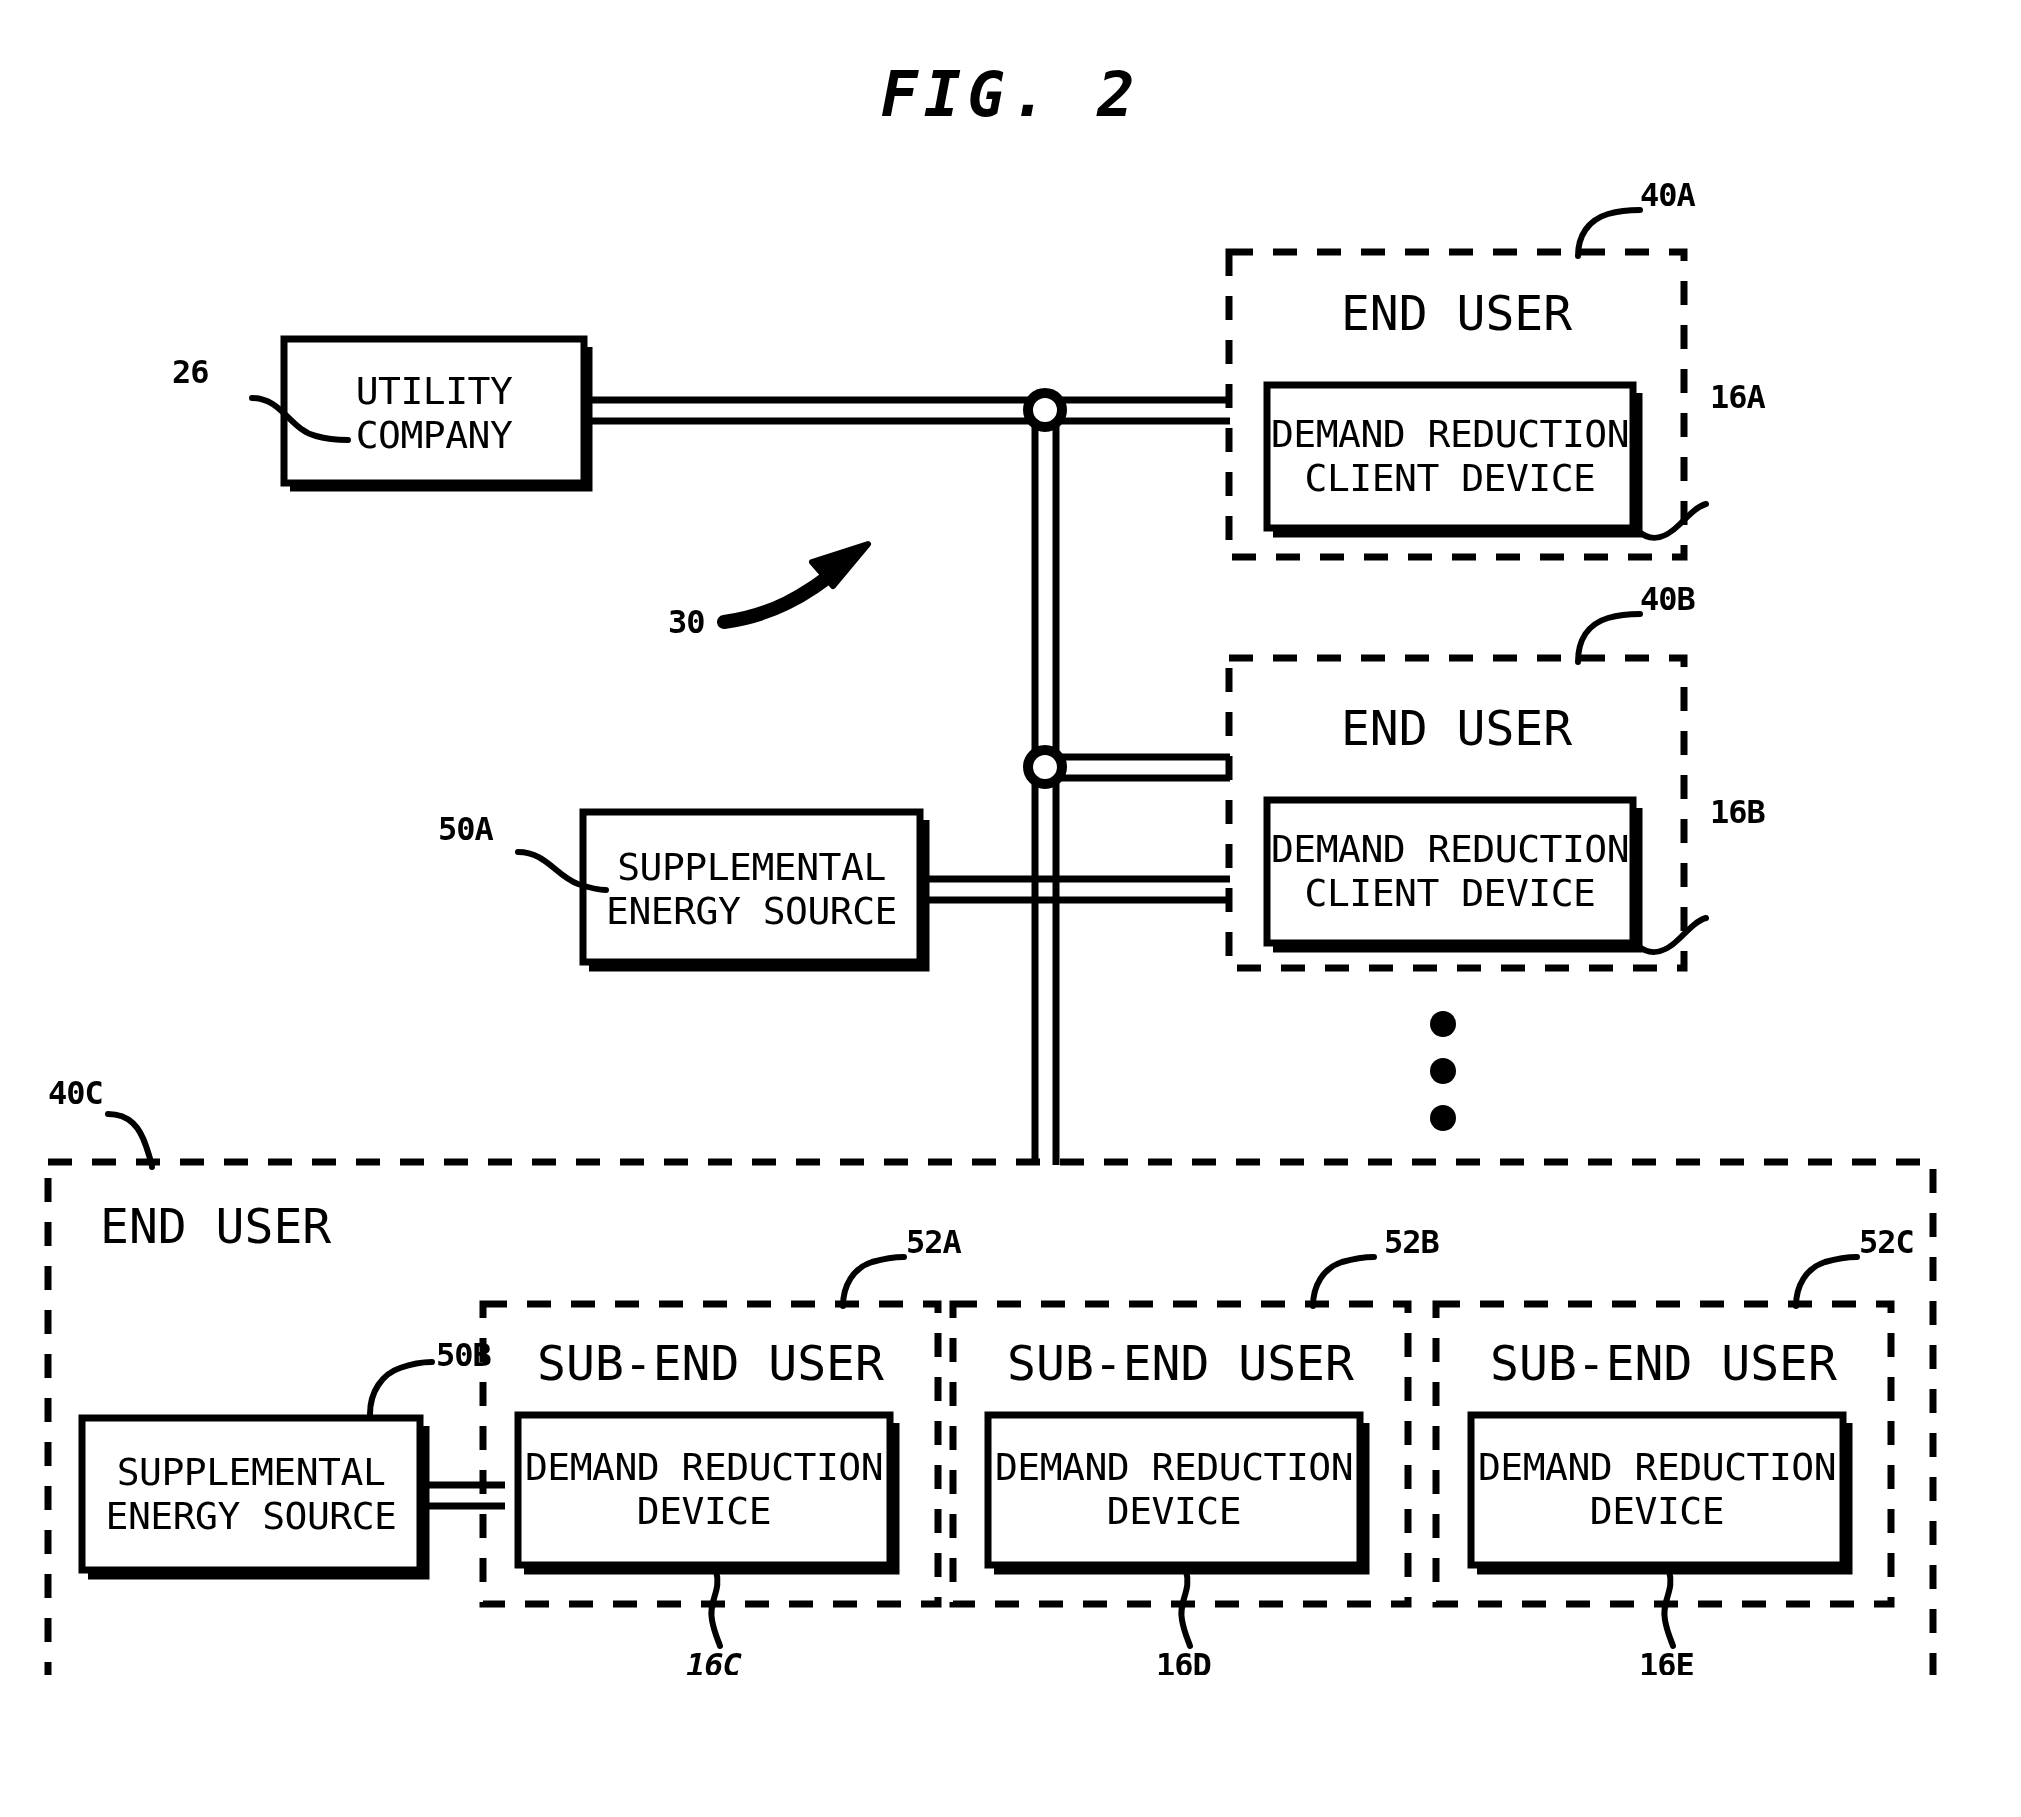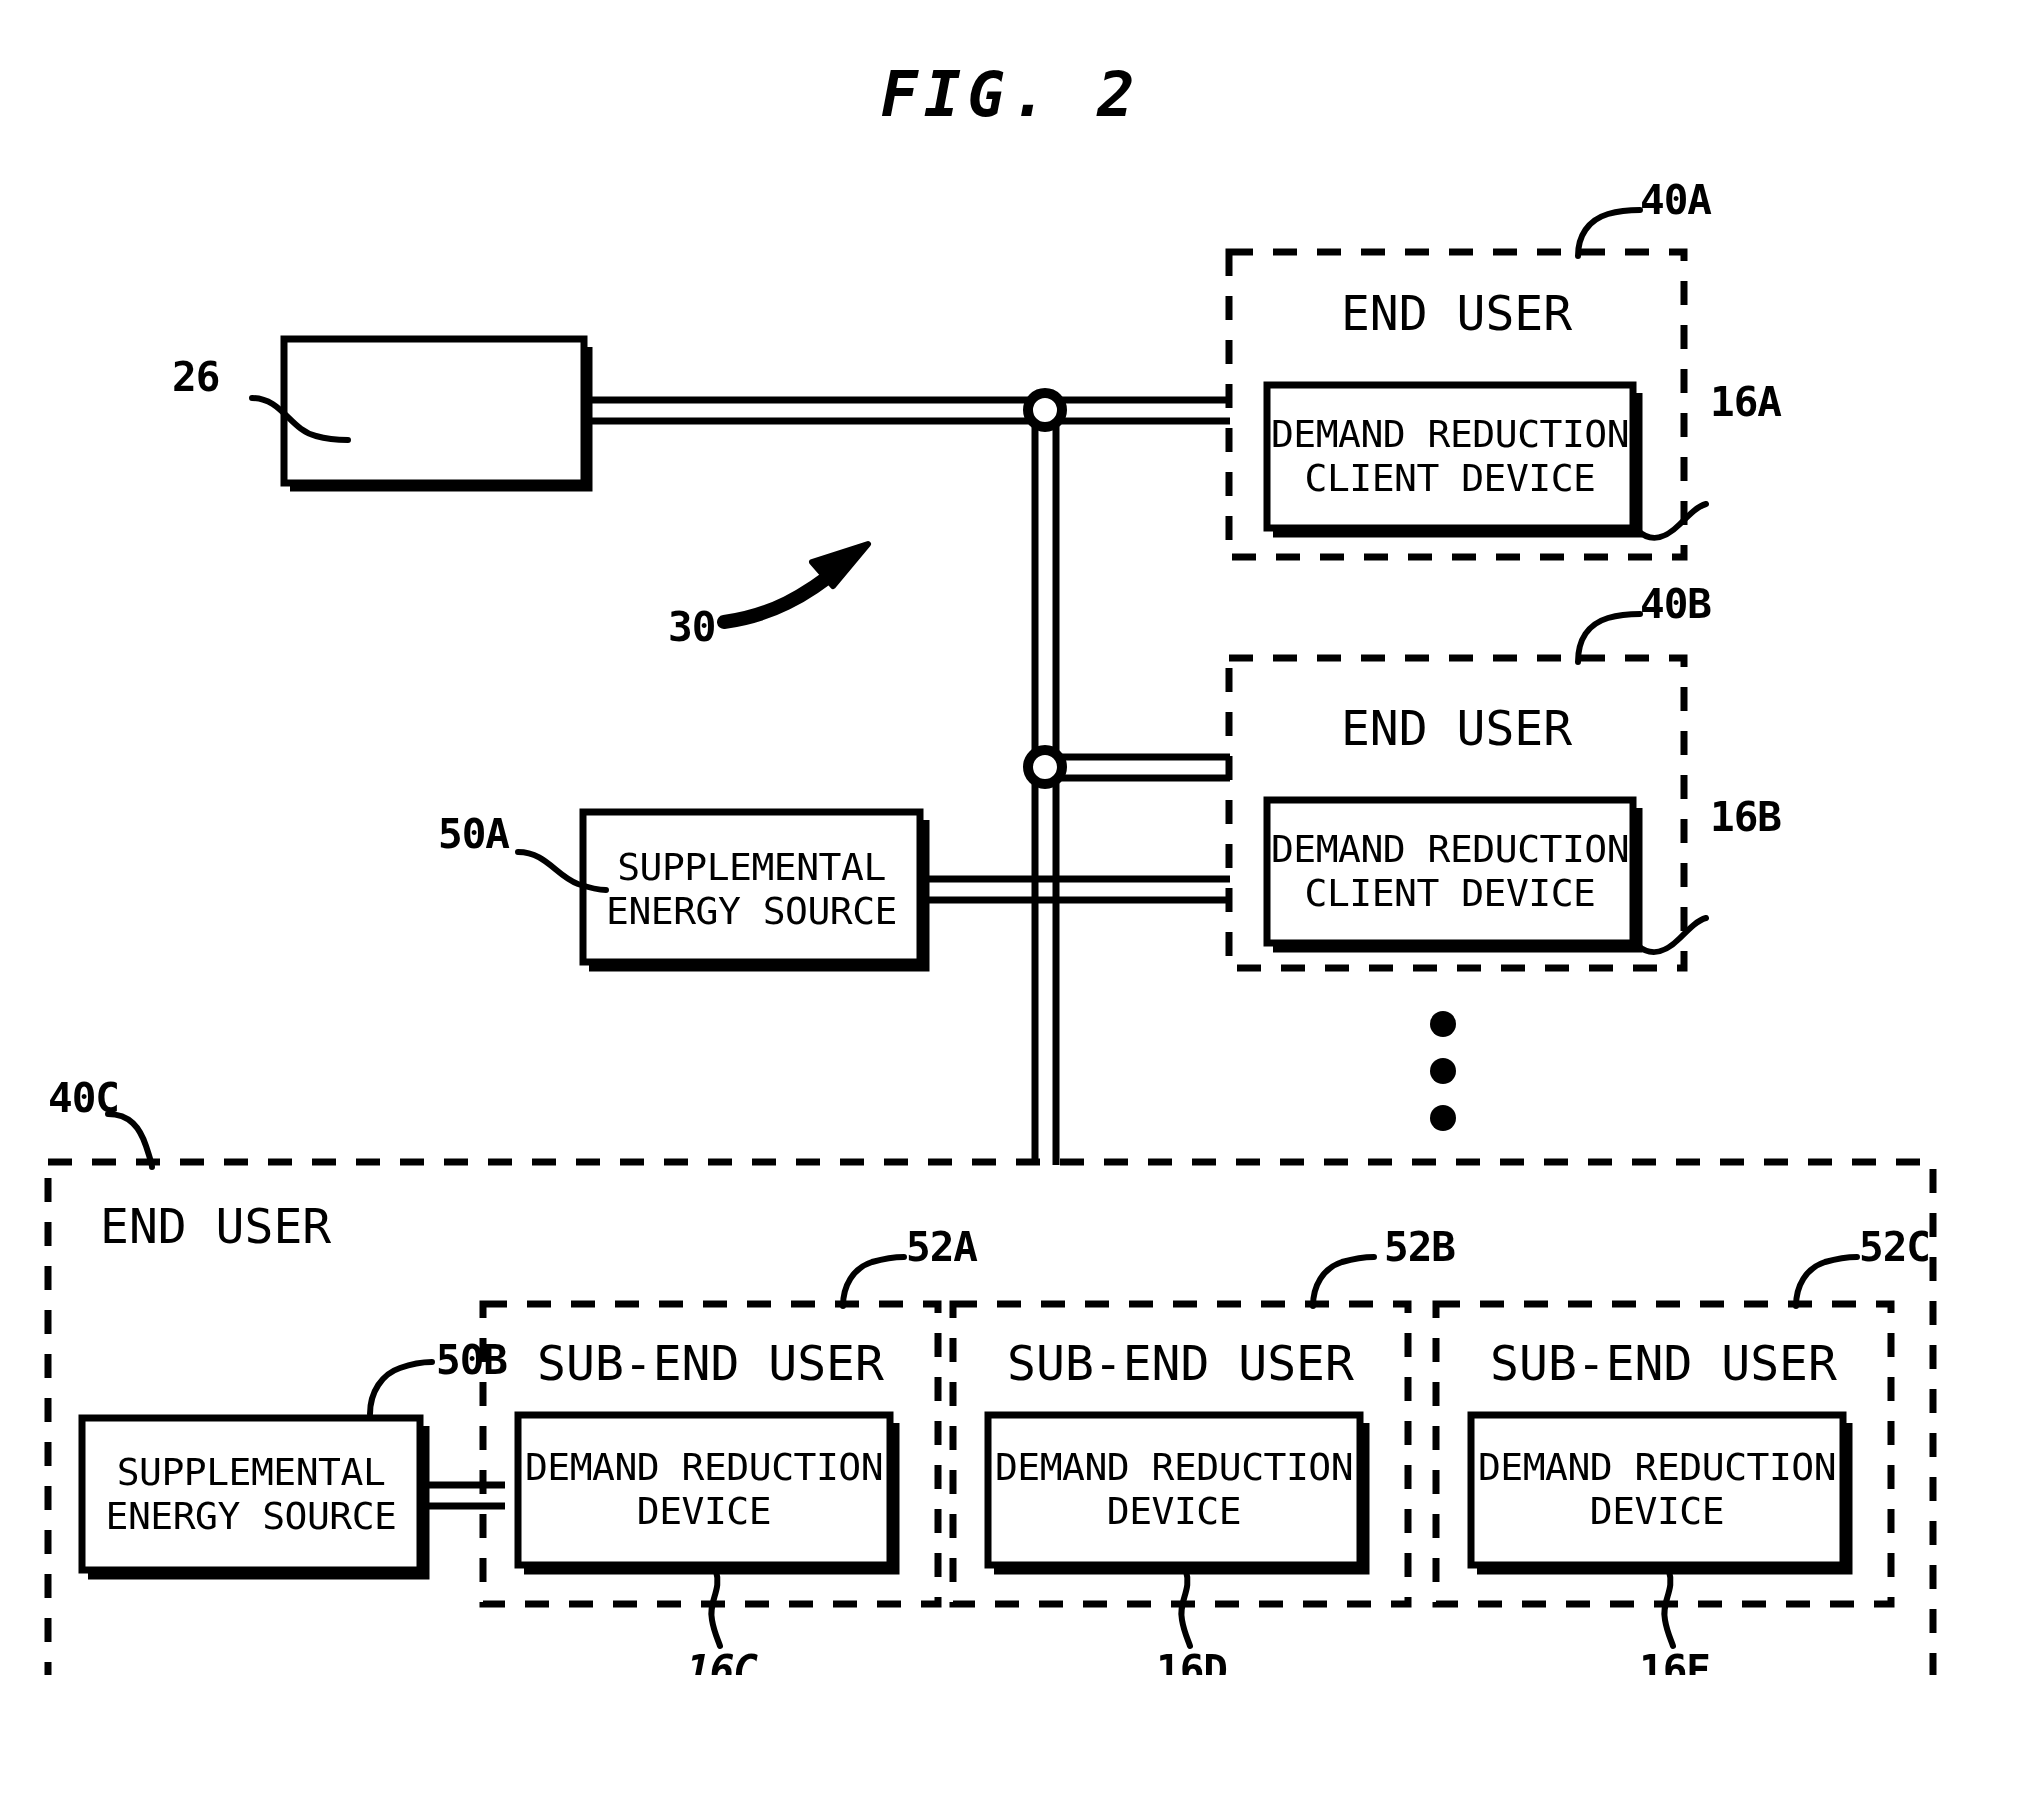--- a/index.html
+++ b/index.html
@@ -37,21 +37,21 @@
   }
   .lbl {
     position: absolute;
     font-family: "DejaVu Sans Mono", "Liberation Mono", monospace;
     font-weight: bold;
     color: #000;
     white-space: nowrap;
     line-height: 1.12;
   }
   .ref {
-    font-size: 41px;
+    font-size: 32px;
     letter-spacing: -1px;
   }
   .boxtext {
     position: absolute;
     font-family: "DejaVu Sans Mono", "Liberation Mono", monospace;
     color: #000;
     text-align: center;
     white-space: nowrap;
     line-height: 1.16;
     font-size: 38px;
@@ -186,20 +186,24 @@
     <rect x="1436" y="1304" width="455" height="300" fill="none" stroke="#000" stroke-width="7" stroke-dasharray="24 20"></rect>
     <path d="M 1796 1306 C 1796 1286 1806 1268 1825 1262 C 1839 1258 1849 1257 1857 1257" fill="none" stroke="#000" stroke-width="6" stroke-linecap="round"></path>
     <g>
       <path d="M 1471 1415 L 1843 1415 L 1843 1565 L 1471 1565 Z" fill="#fff" stroke="#000" stroke-width="7"></path>
       <path d="M 1848 1423 L 1848 1570 L 1477 1570" fill="none" stroke="#000" stroke-width="9"></path>
     </g>
     <path d="M 1669 1571 C 1675 1590 1661 1602 1665 1620 C 1667 1632 1671 1640 1673 1646" fill="none" stroke="#000" stroke-width="6" stroke-linecap="round"></path>
 
   </svg>
 
+  <div class="boxtext" style="left:284px; top:369px; width:300px;">
+    <div>UTILITY</div>
+    <div>COMPANY</div>
+  </div>
   <div class="lbl ref" style="left:172px; top:355px;text-align:center;">26</div>
 
   <div class="lbl ref" style="left:668px; top:605px;">30</div>
 
   <div class="boxtext" style="left:583px; top:845px; width:337px;">
     <div>SUPPLEMENTAL</div>
     <div>ENERGY SOURCE</div>
   </div>
   <div class="lbl ref" style="left:438px; top:812px;">50A</div>
 

